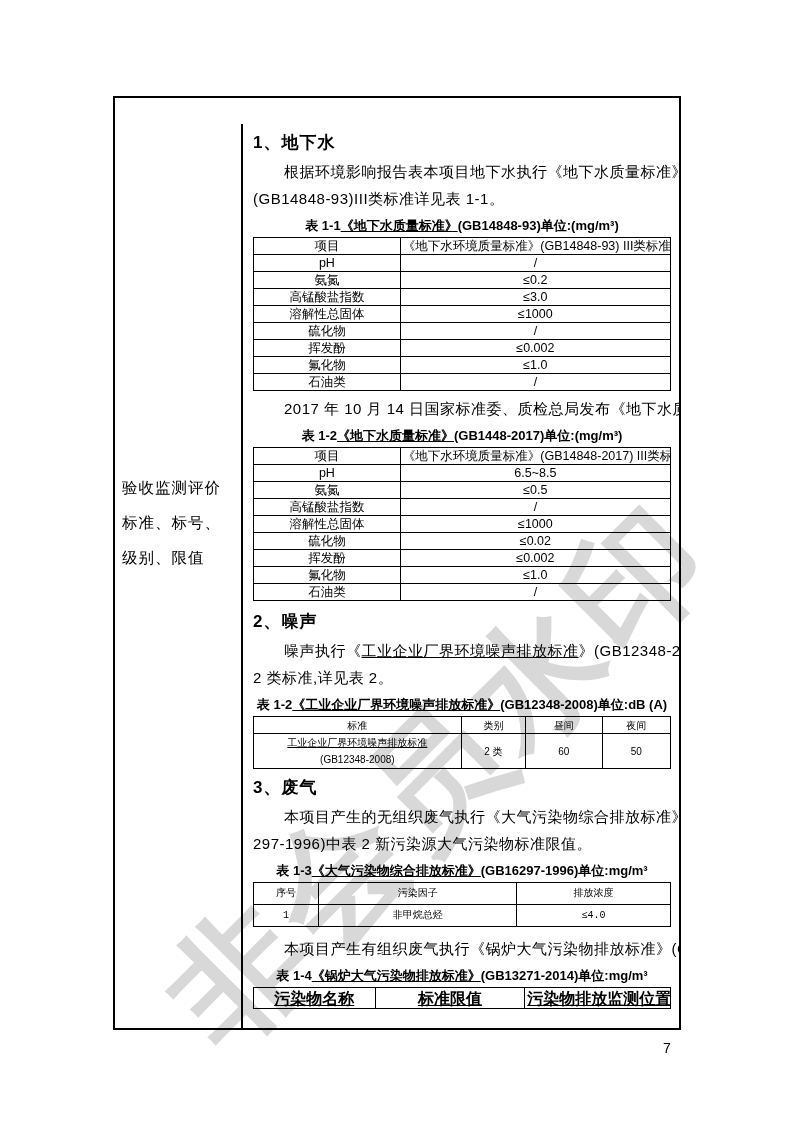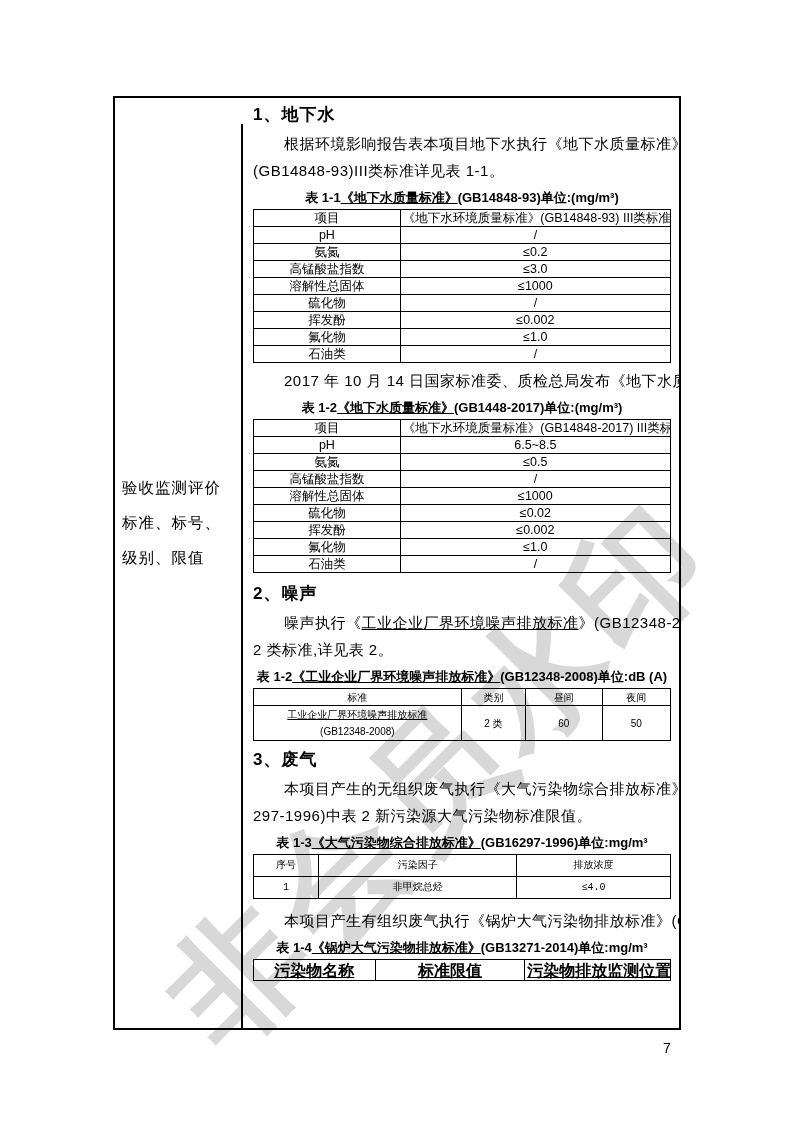--- a/index.html
+++ b/index.html
@@ -17,21 +17,21 @@
   .doc-table{
     position:absolute;left:113px;top:96px;width:568px;height:934px;
     border:2px solid #000;display:flex;z-index:1;background:transparent;
     box-sizing:border-box;
   }
   .left-cell{
     width:128px;flex:0 0 128px;border-right:2px solid #000;box-sizing:border-box;
     padding:346px 5px 0 7px;font-size:15.5px;line-height:35px;letter-spacing:1px;margin-top:26px;
   }
   .right-cell{
-    flex:1;box-sizing:border-box;padding:4px 8px 0 10px;overflow:hidden;
+    flex:1;box-sizing:border-box;padding:4px 8px 0 10px;overflow:hidden;margin-top:28px;
   }
   .sec-heading{font-weight:bold;font-size:17px;line-height:22px;margin:0 0 4px 0;letter-spacing:1px;}
   .para-line{font-size:15px;line-height:27px;letter-spacing:0.5px;white-space:nowrap;}
   .indent{padding-left:31px;}
   .u{text-decoration:underline;}
   .tcaption{
     display:flex;justify-content:center;align-items:baseline;
     font-weight:bold;font-size:13px;line-height:18px;margin:5px 0 2px 0;white-space:nowrap;
   }
   .tcaption .title-group{white-space:nowrap;}

